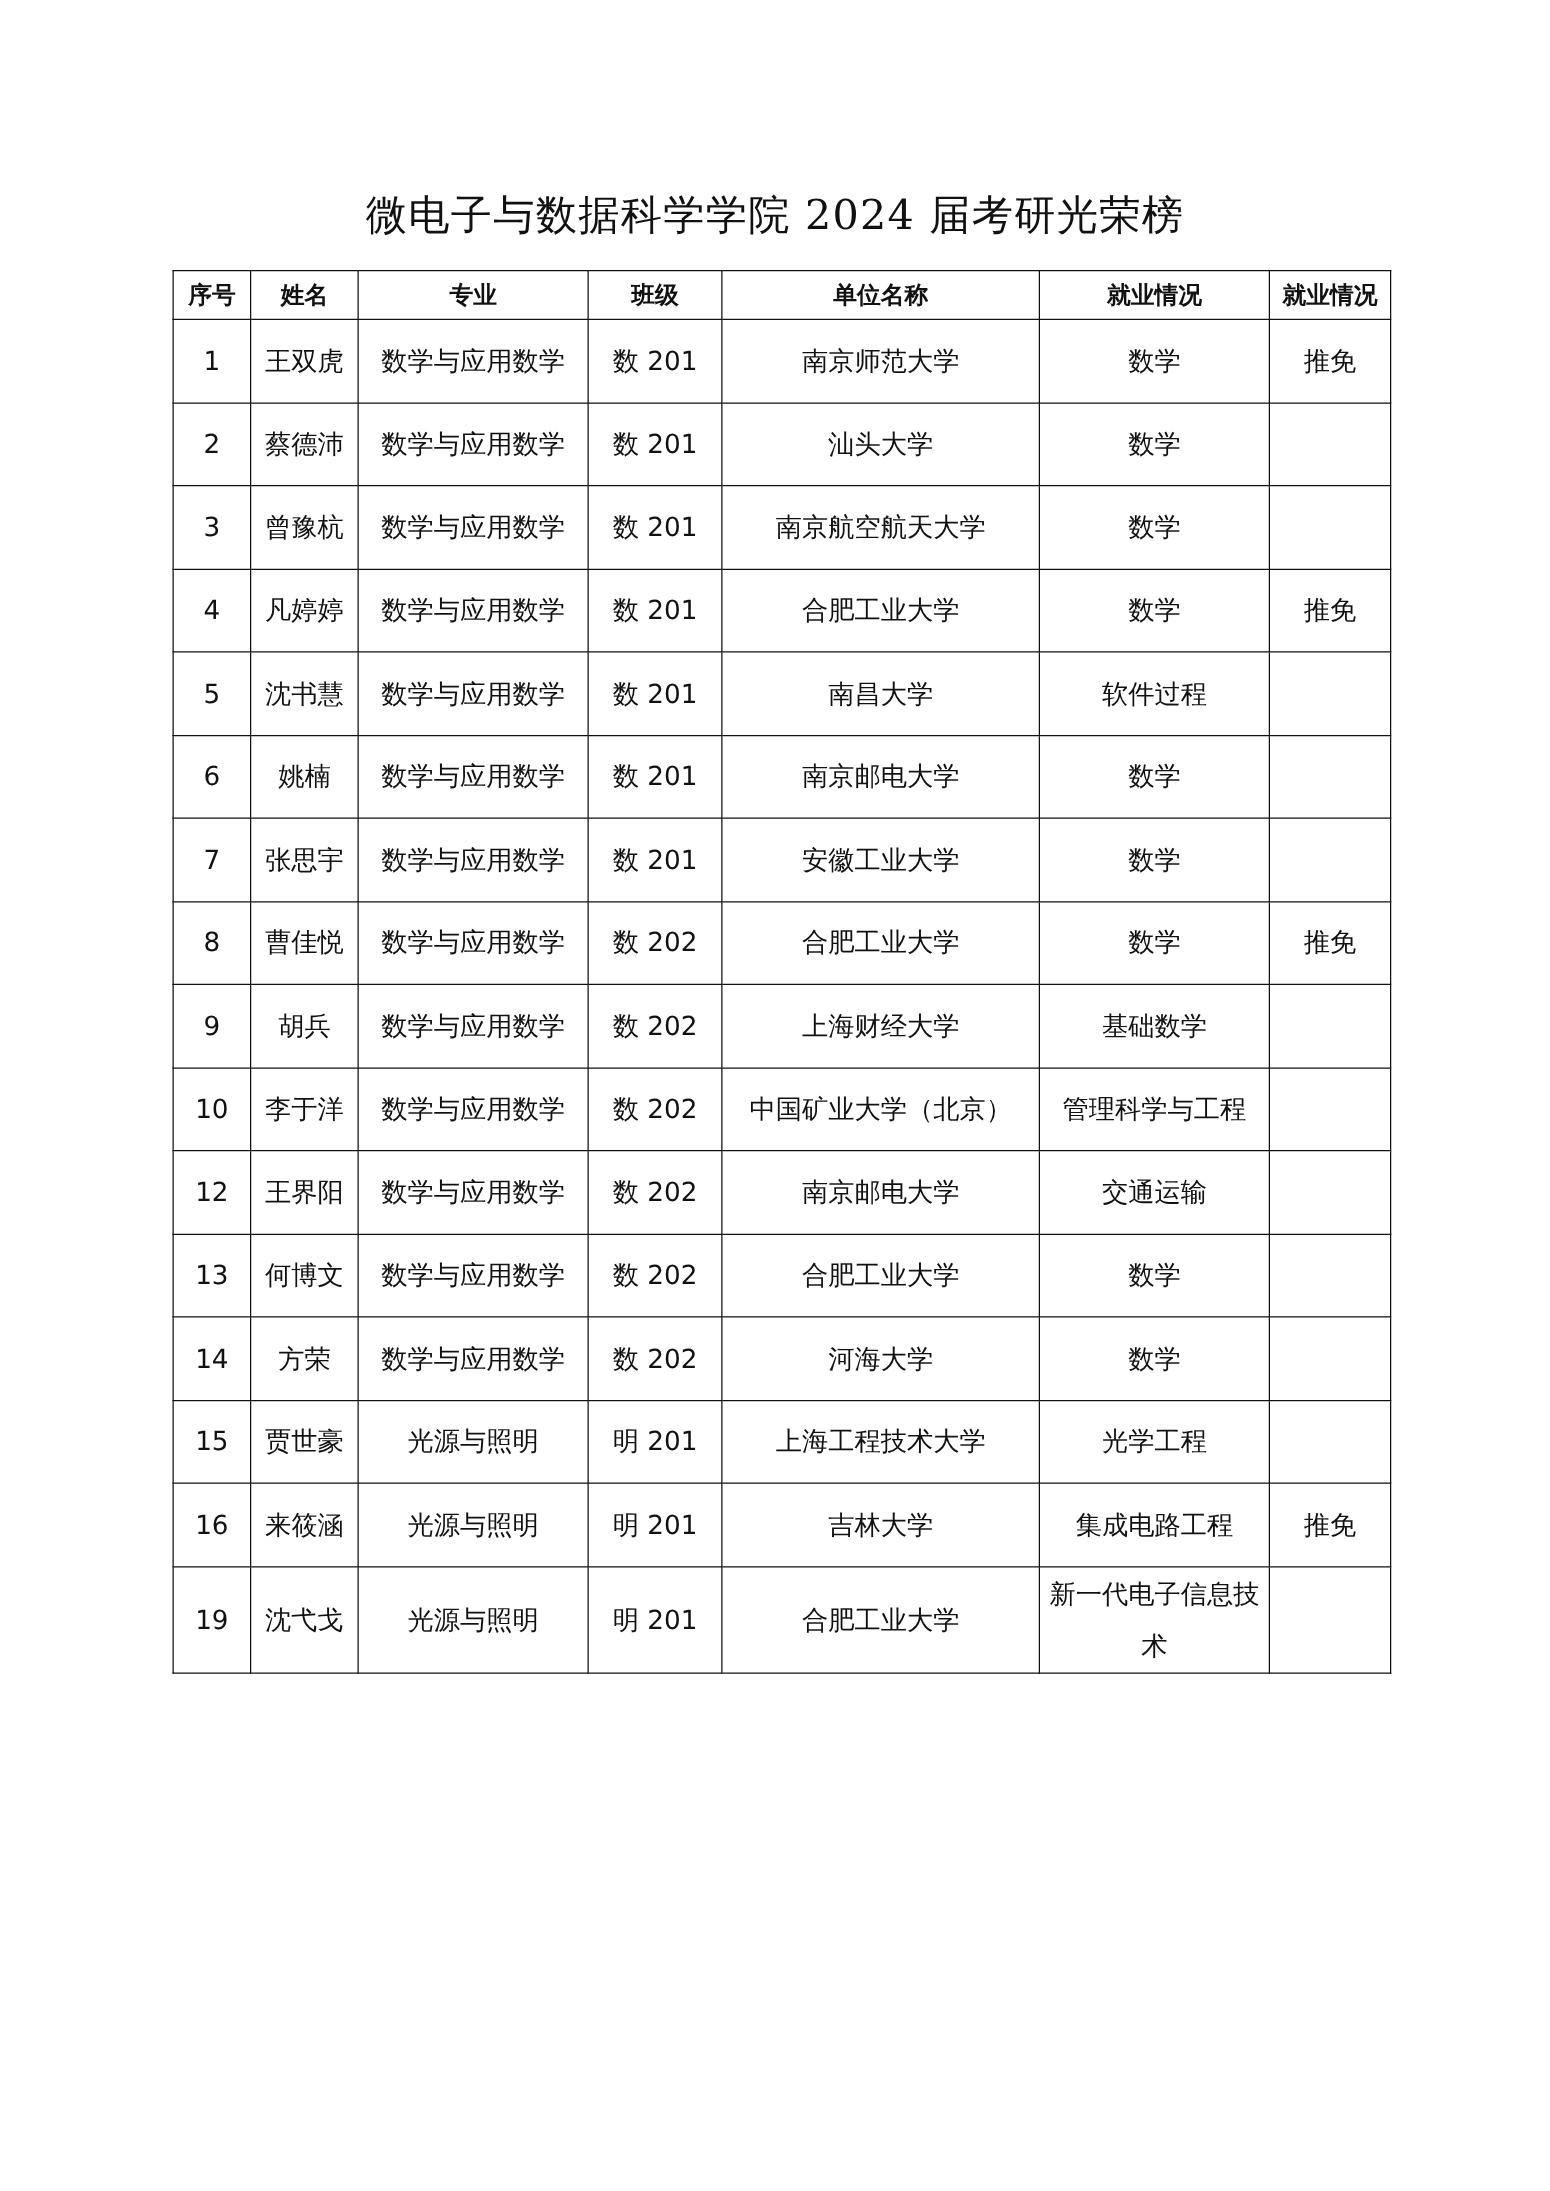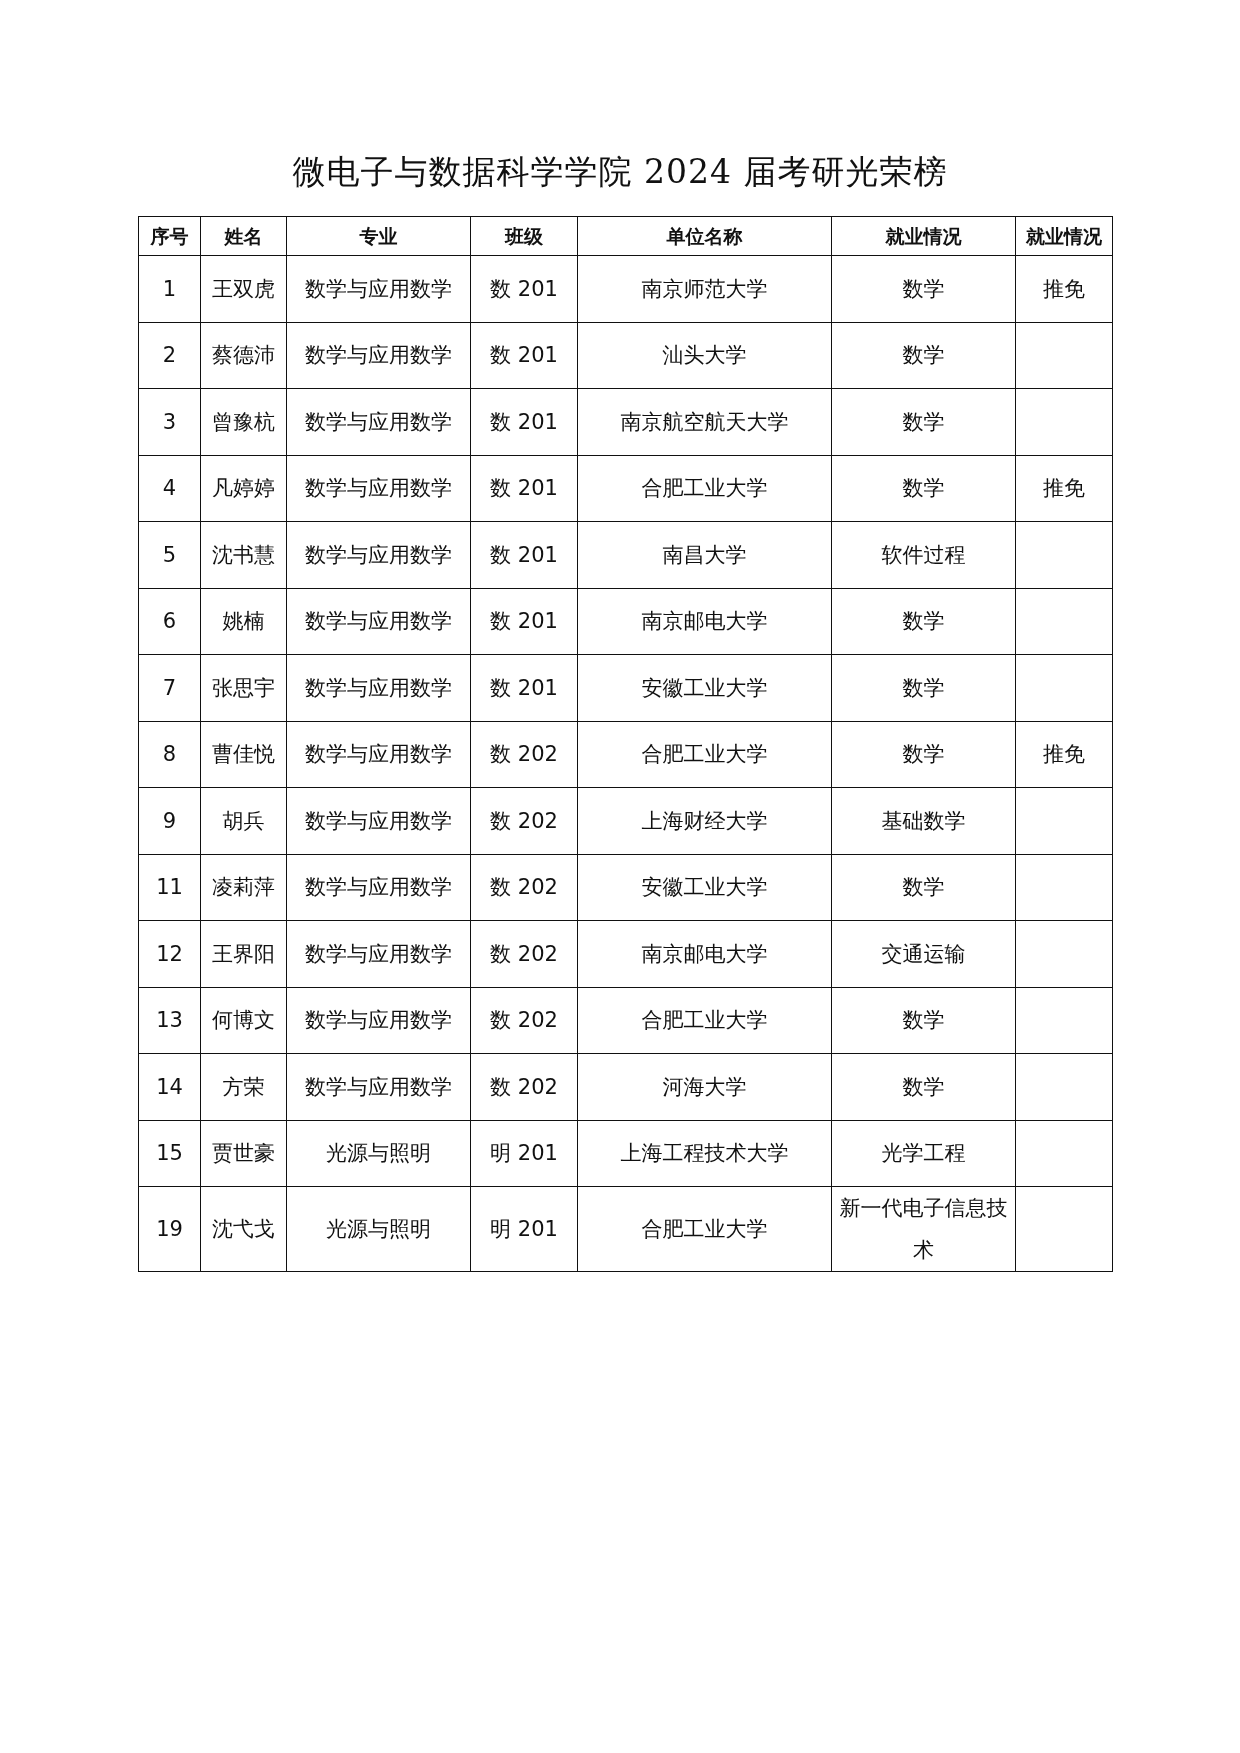--- a/index.html
+++ b/index.html
@@ -126,26 +126,26 @@
       <tr>
         <td>9</td>
         <td>胡兵</td>
         <td>数学与应用数学</td>
         <td>数 202</td>
         <td>上海财经大学</td>
         <td>基础数学</td>
         <td></td>
       </tr>
       <tr>
-        <td>11</td>
-        <td>凌莉萍</td>
-        <td>数学与应用数学</td>
-        <td>数 202</td>
-        <td>安徽工业大学</td>
-        <td>数学</td>
+        <td>10</td>
+        <td>李于洋</td>
+        <td>数学与应用数学</td>
+        <td>数 202</td>
+        <td>中国矿业大学（北京）</td>
+        <td>管理科学与工程</td>
         <td></td>
       </tr>
       <tr>
         <td>12</td>
         <td>王界阳</td>
         <td>数学与应用数学</td>
         <td>数 202</td>
         <td>南京邮电大学</td>
         <td>交通运输</td>
         <td></td>
@@ -170,20 +170,29 @@
       </tr>
       <tr>
         <td>15</td>
         <td>贾世豪</td>
         <td>光源与照明</td>
         <td>明 201</td>
         <td>上海工程技术大学</td>
         <td>光学工程</td>
         <td></td>
       </tr>
+      <tr>
+        <td>16</td>
+        <td>来筱涵</td>
+        <td>光源与照明</td>
+        <td>明 201</td>
+        <td>吉林大学</td>
+        <td>集成电路工程</td>
+        <td>推免</td>
+      </tr>
       <tr class="tall">
         <td>19</td>
         <td>沈弋戈</td>
         <td>光源与照明</td>
         <td>明 201</td>
         <td>合肥工业大学</td>
         <td class="wrap">新一代电子信息技术</td>
         <td></td>
       </tr>
     </tbody>

